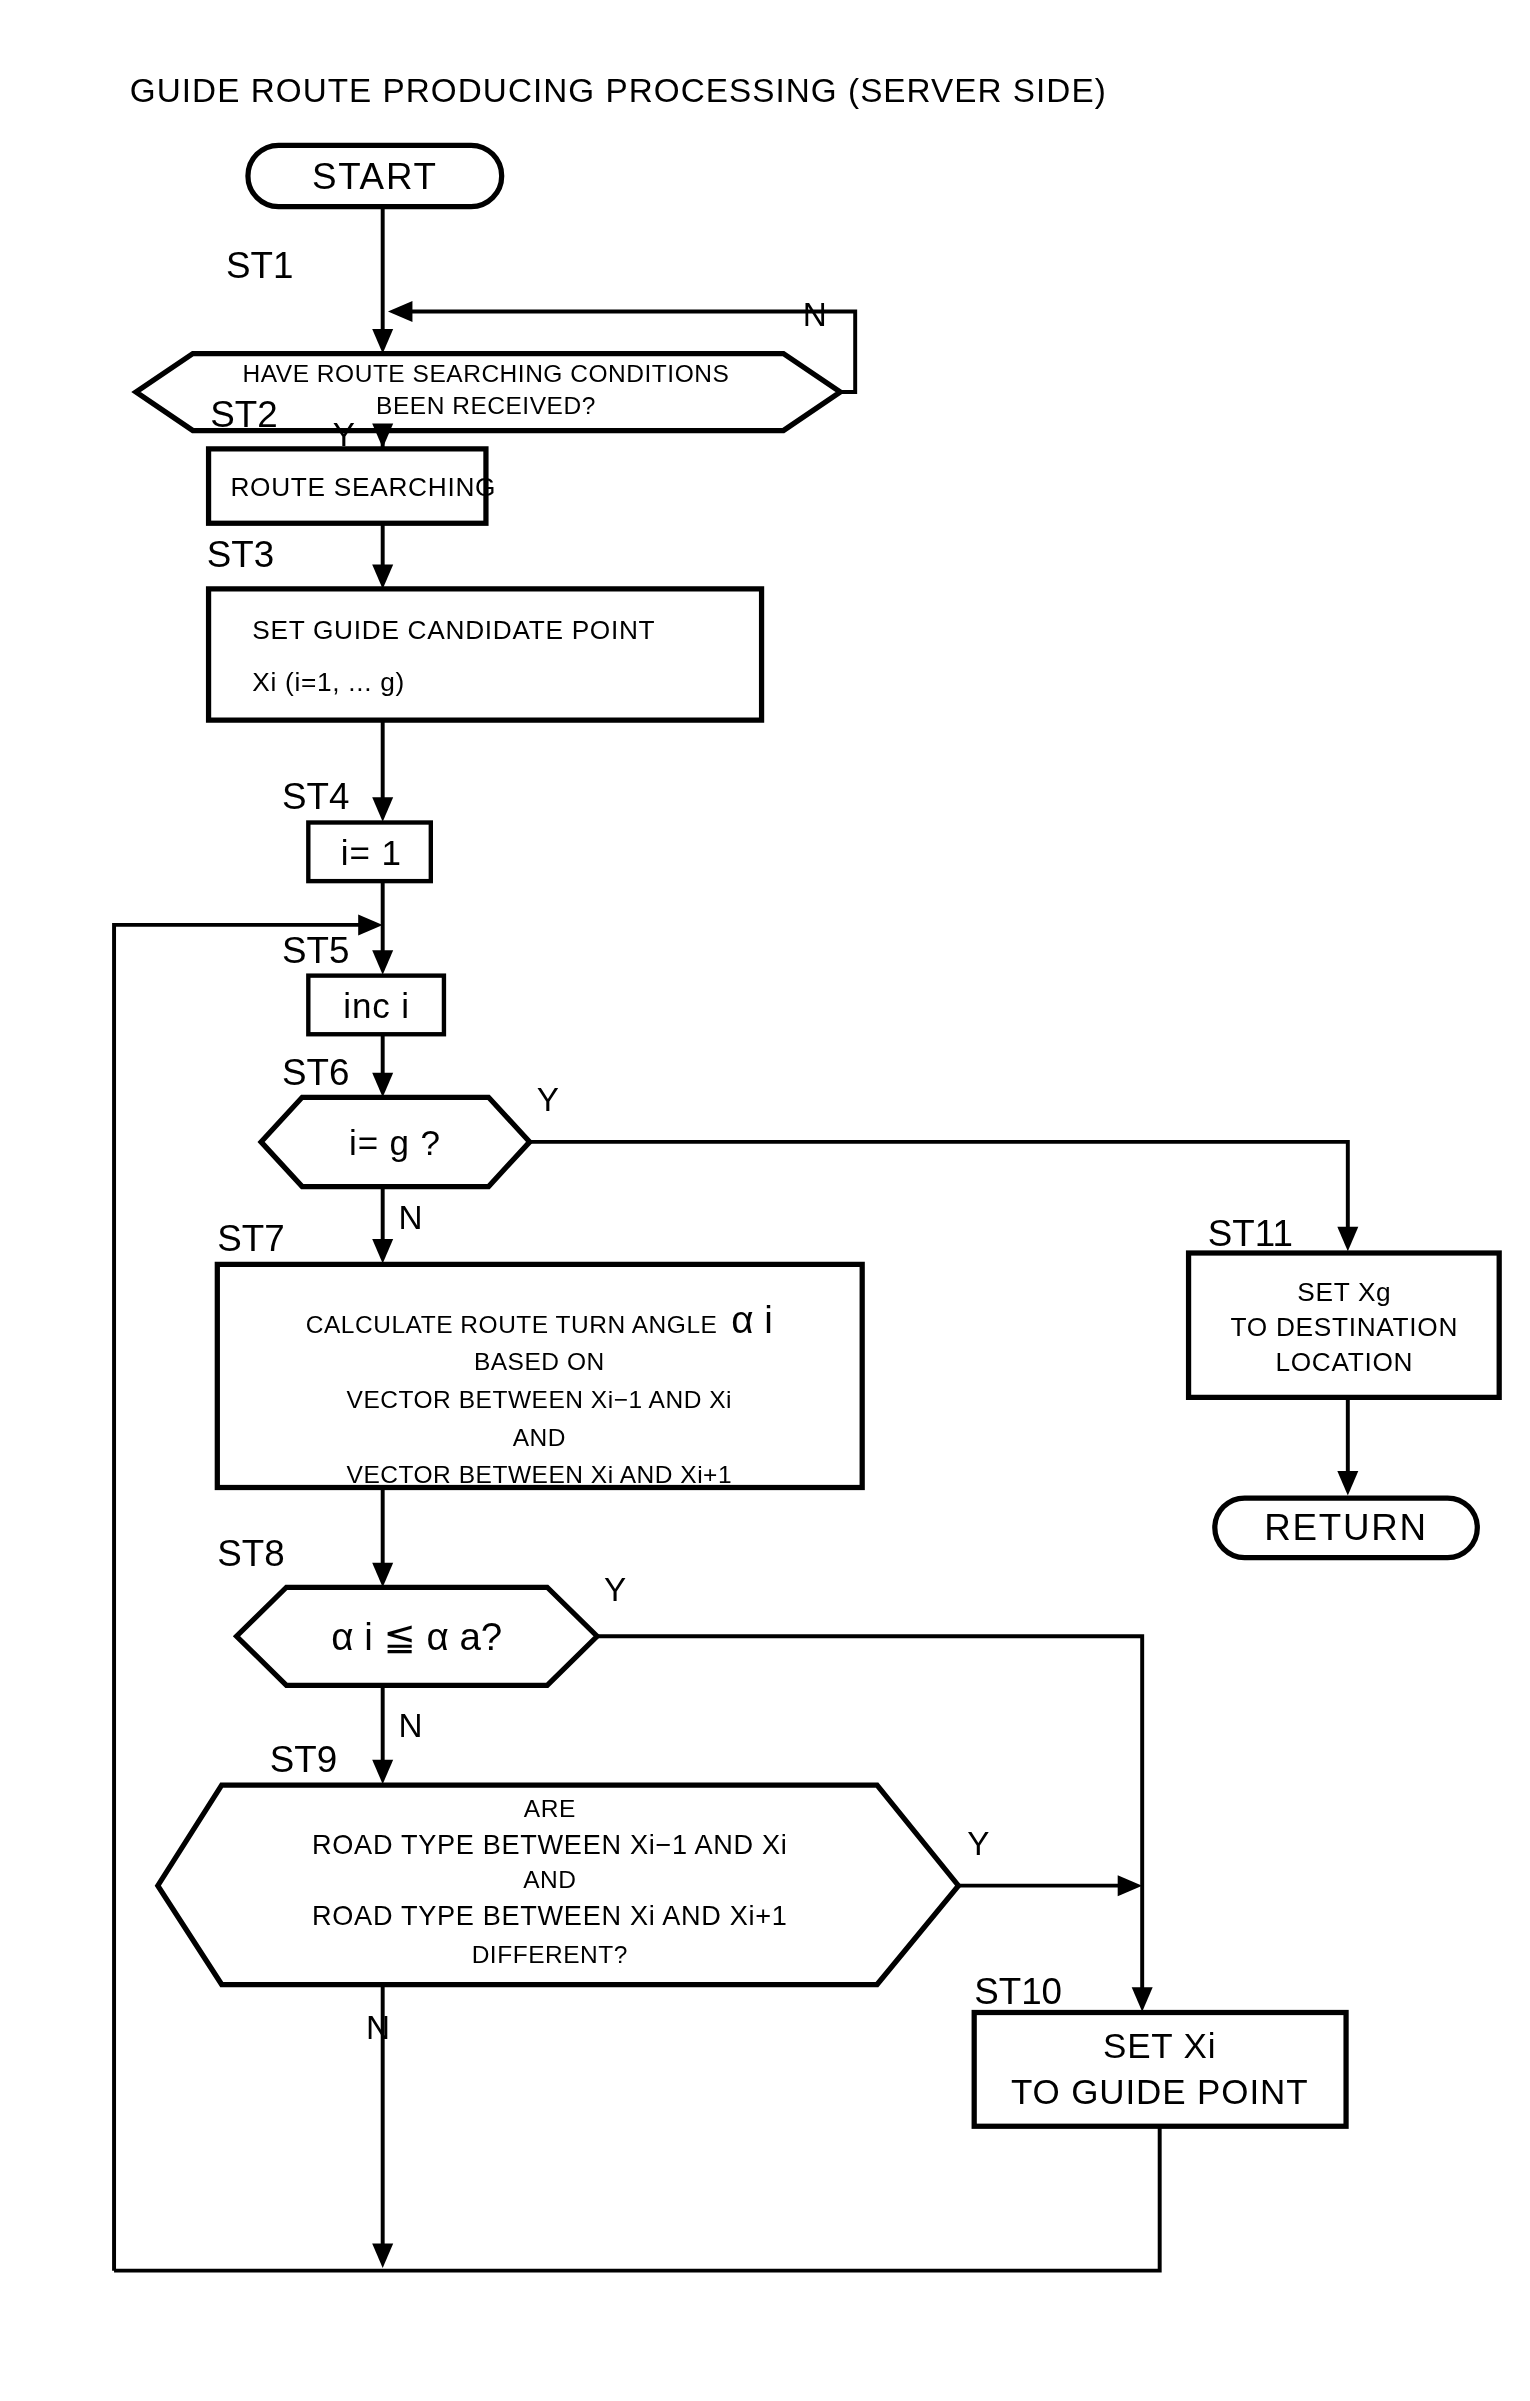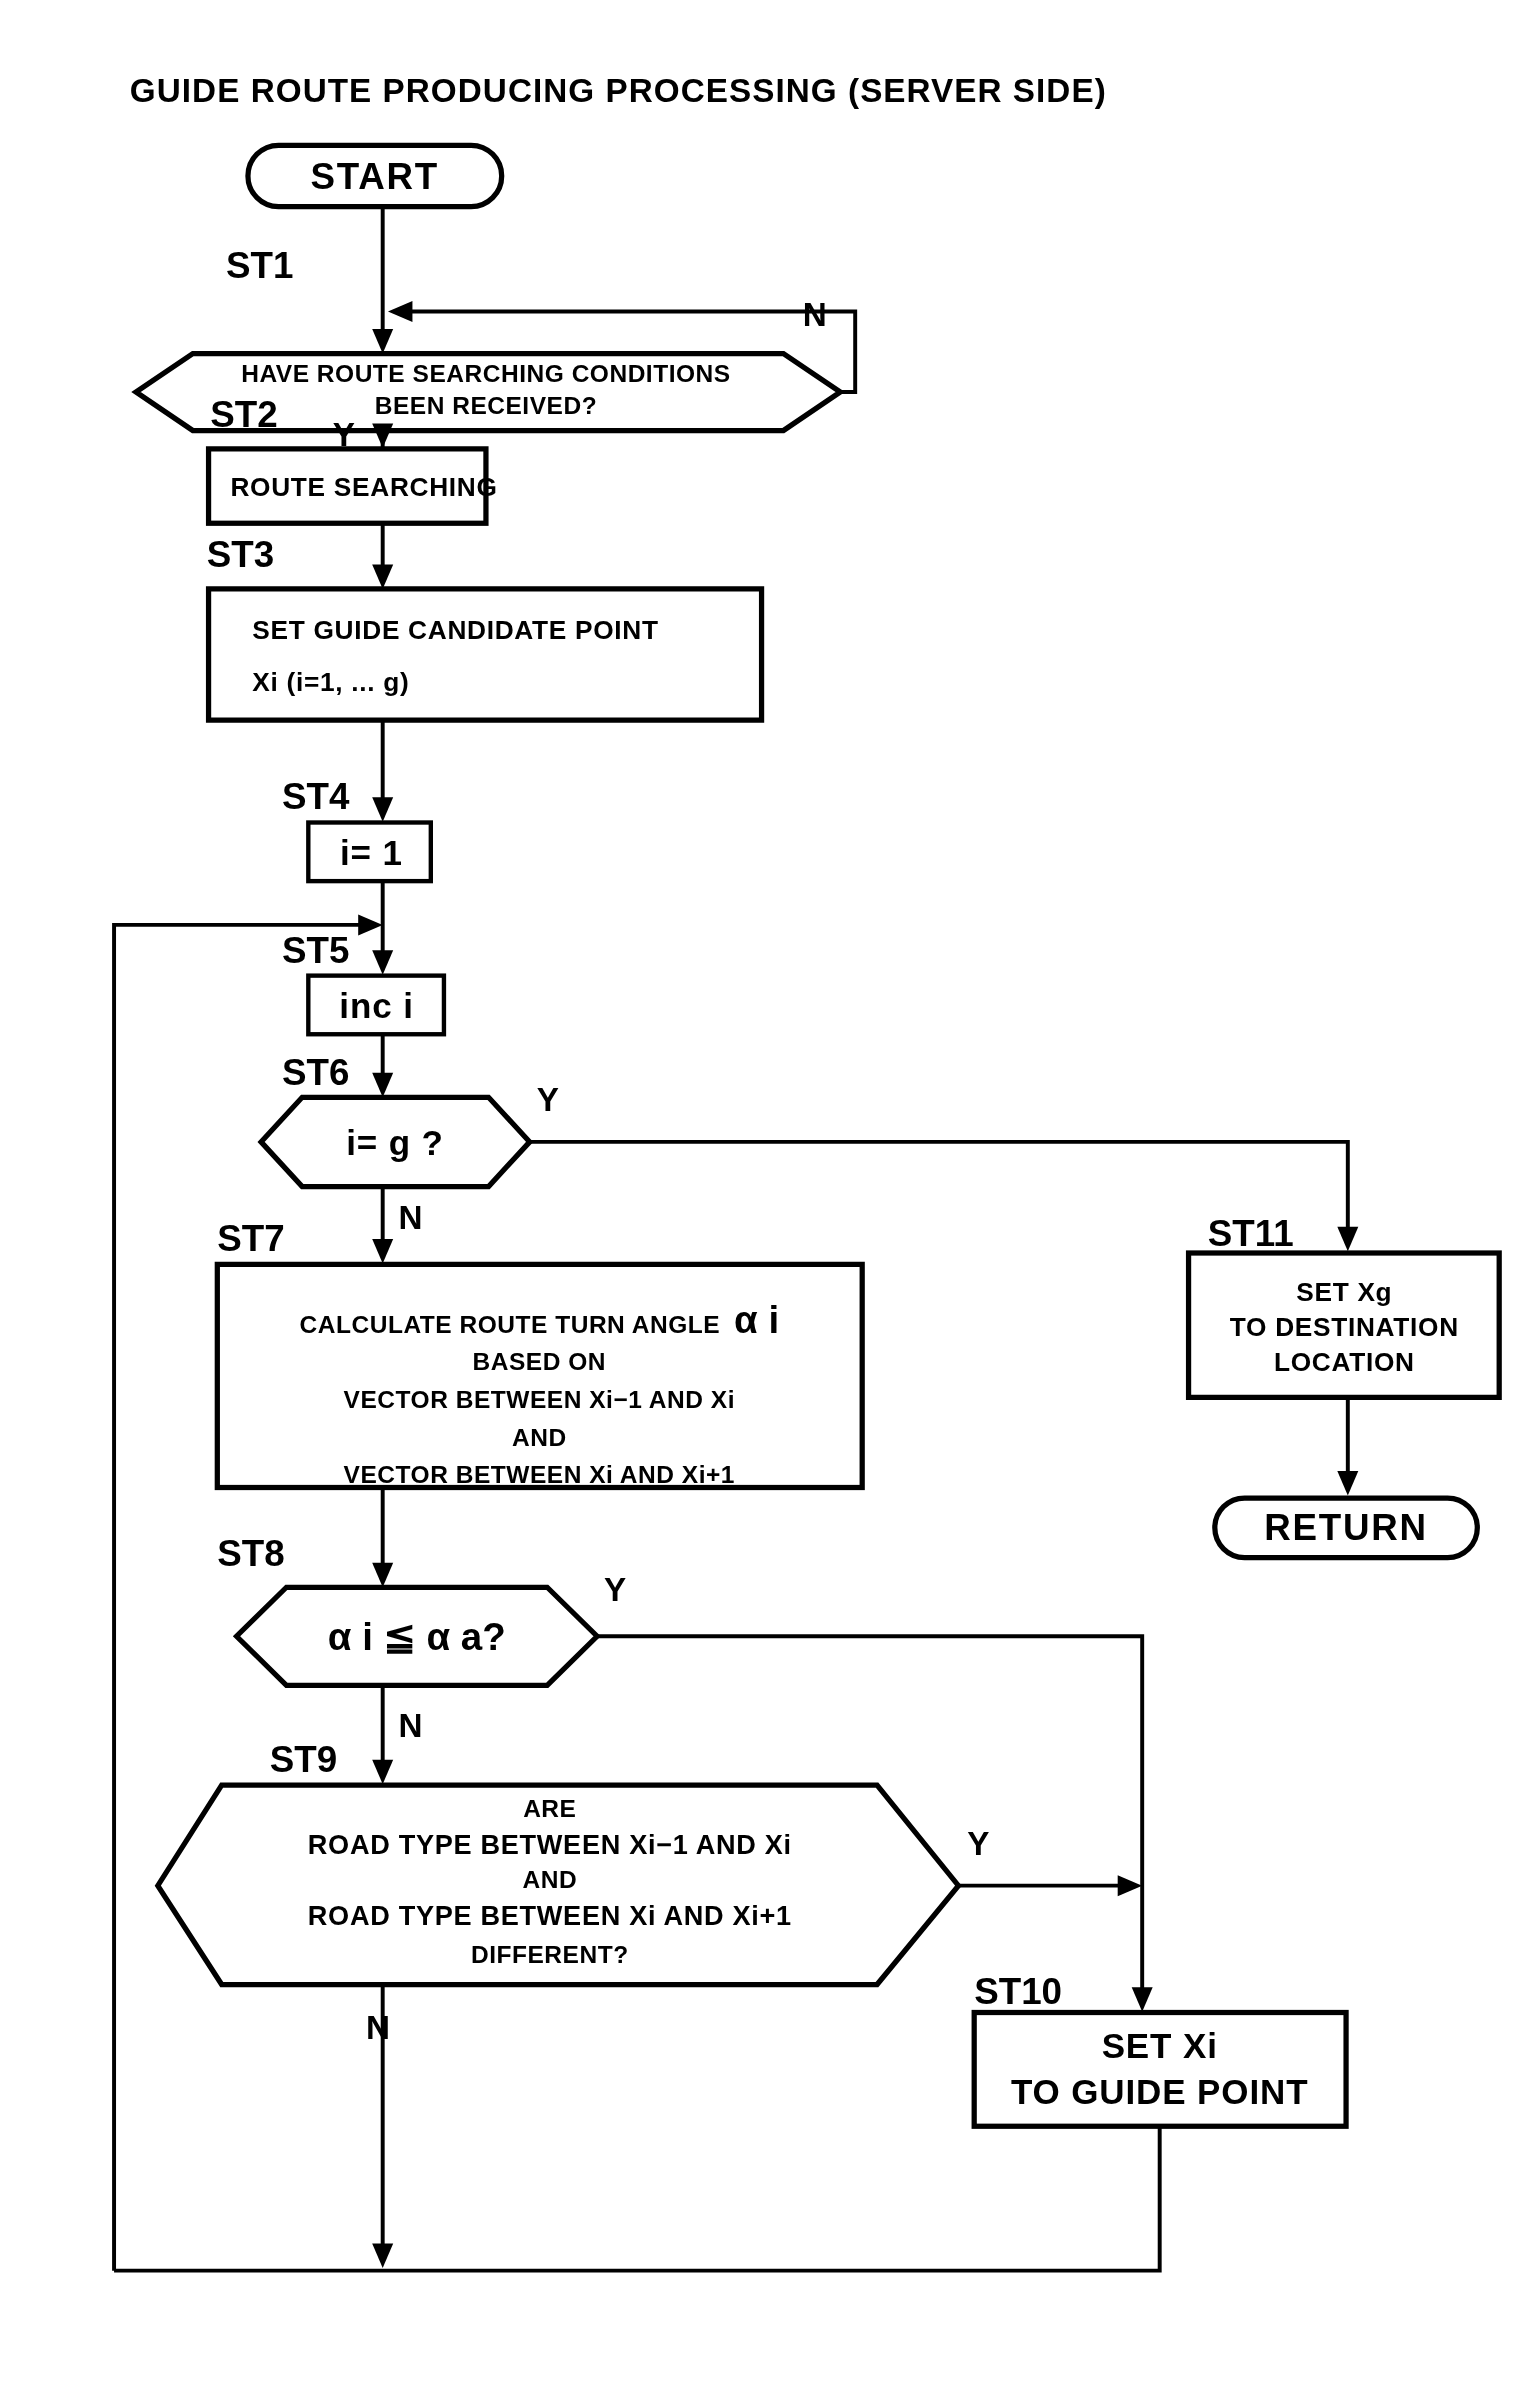--- a/index.html
+++ b/index.html
@@ -13,21 +13,20 @@
     position: relative;
     font-family: "Liberation Sans", sans-serif;
     overflow: hidden;
   }
   #flow-root {
     position: absolute;
     left: 0;
     top: 0;
     width: 1531px;
     height: 2401px;
-    font-weight: bold;
   }
   svg.flow {
     display: block;
     width: 1531px;
     height: 2401px;
     background: #ffffff;
   }
   .shape {
     fill: #ffffff;
     stroke: #000000;

